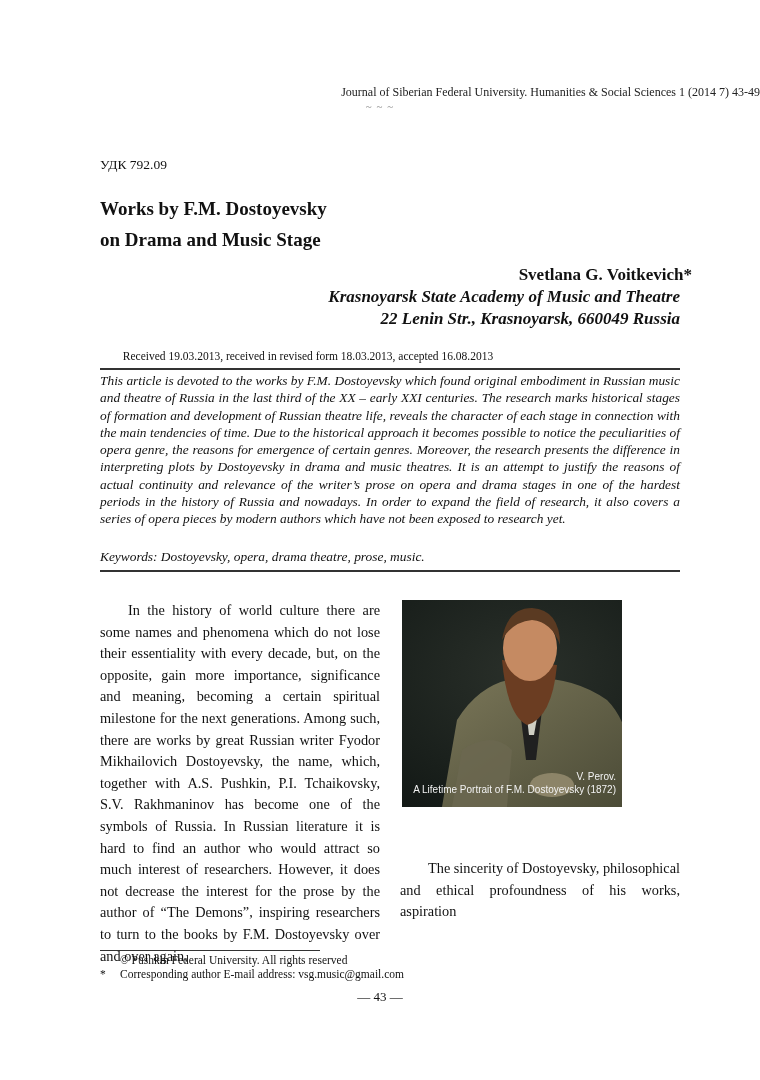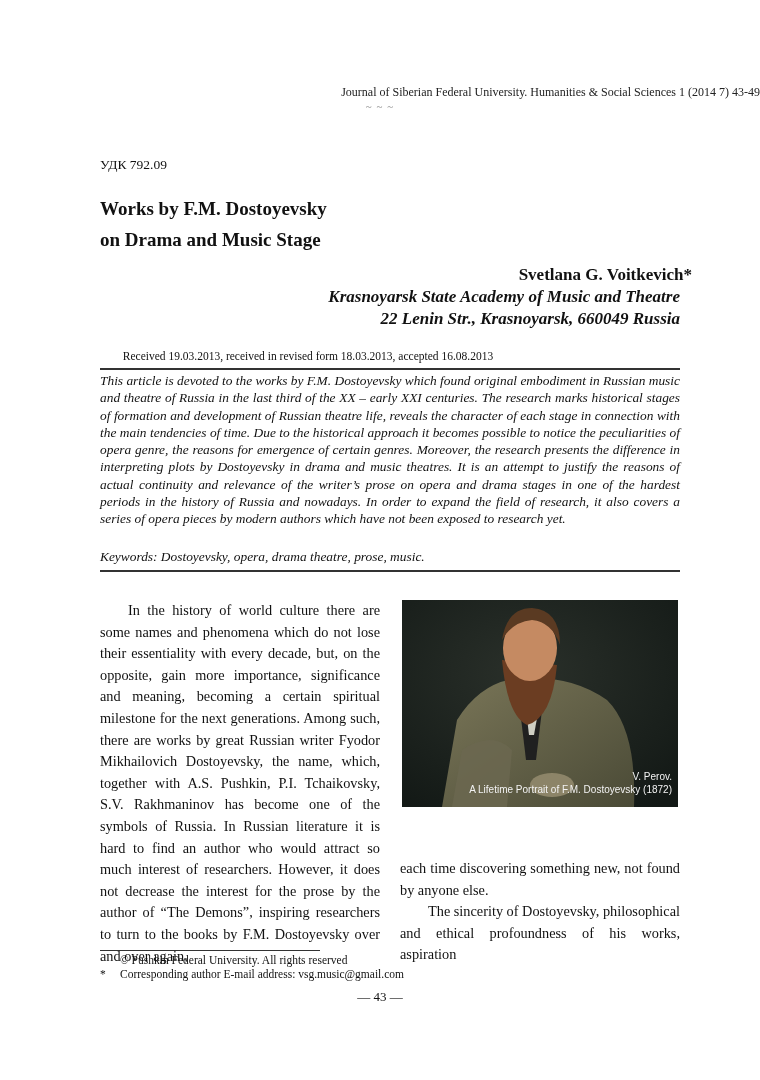--- a/index.html
+++ b/index.html
@@ -15,21 +15,21 @@
   .received { left:0; width:616px; top:350px; text-align:center; font-size:11.5px; }
   .rule { background:#333; height:1.5px; }
   .abstract { left:100px; width:580px; top:372px; font-size:13.4px; font-style:italic;
               line-height:17.3px; text-align:justify; }
   .keywords { left:100px; top:549px; font-size:13.4px; font-style:italic; }
   .col { font-size:14.3px; line-height:21.6px; text-align:justify; }
   .col p { margin:0; }
   .left-col { left:100px; width:280px; top:600px; }
   .right-col { left:400px; width:280px; top:858px; }
   .indent { text-indent:28px; }
-  .figure { left:402px; top:600px; width:276px; height:207px; overflow:hidden;
+  .figure { left:402px; top:600px; width:220px; height:207px; overflow:hidden;
             background:#1b2320; }
   .cap { position:absolute; right:6px; bottom:11px; text-align:right;
          font-family:"Liberation Sans", sans-serif; font-size:10px; line-height:13px; color:#f2f2f2; }
   .footrule { left:100px; top:950px; width:220px; height:1px; background:#333; }
   .foot { left:100px; top:953px; font-size:11.5px; line-height:14px; }
   .foot .star { display:inline-block; width:20px; }
   .pageno { left:0; width:760px; top:989px; text-align:center; font-size:13px; }
 </style>
 </head>
 <body>
@@ -89,21 +89,20 @@
 
     <ellipse cx="150" cy="185" rx="22" ry="12" fill="#8c8468"></ellipse>
   </svg>
   <div class="cap">
     <div>V. Perov.</div>
     <div>A Lifetime Portrait of  F.M. Dostoyevsky (1872)</div>
   </div>
 </div>
 
 <div class="abs col right-col">
-  <p>each time discovering something new, not found by anyone else.</p>
   <p class="indent">The sincerity of Dostoyevsky, philosophical and ethical profoundness of his works, aspiration</p>
 </div>
 
 <div class="abs footrule"></div>
 <div class="abs foot">
   <div style="padding-left:20px;">© Pushkin Federal University. All rights reserved</div>
   <div><span class="star">*</span><span>Corresponding author E-mail address: vsg.music@gmail.com</span></div>
 </div>
 
 <div class="abs pageno">— 43 —</div>

